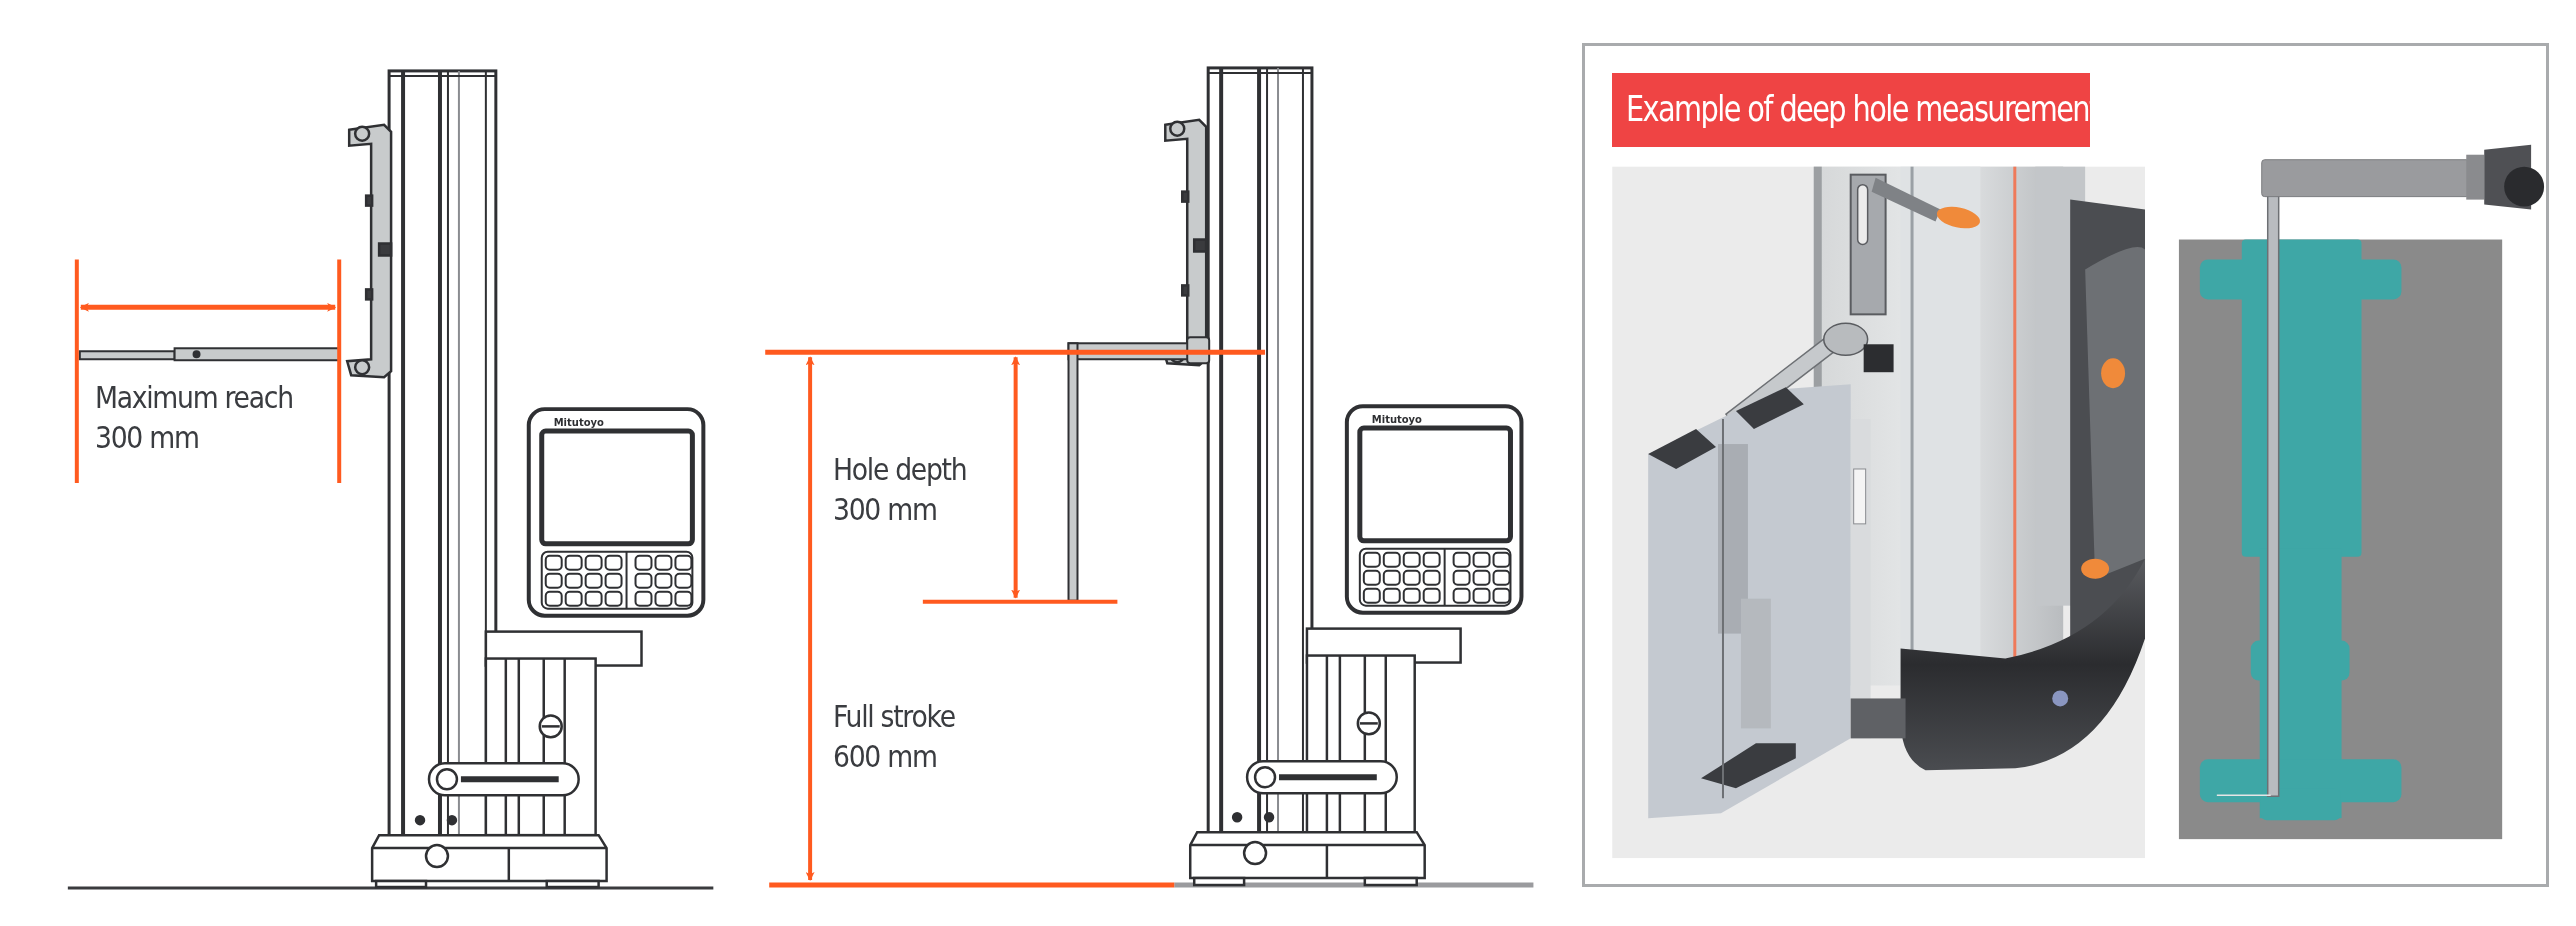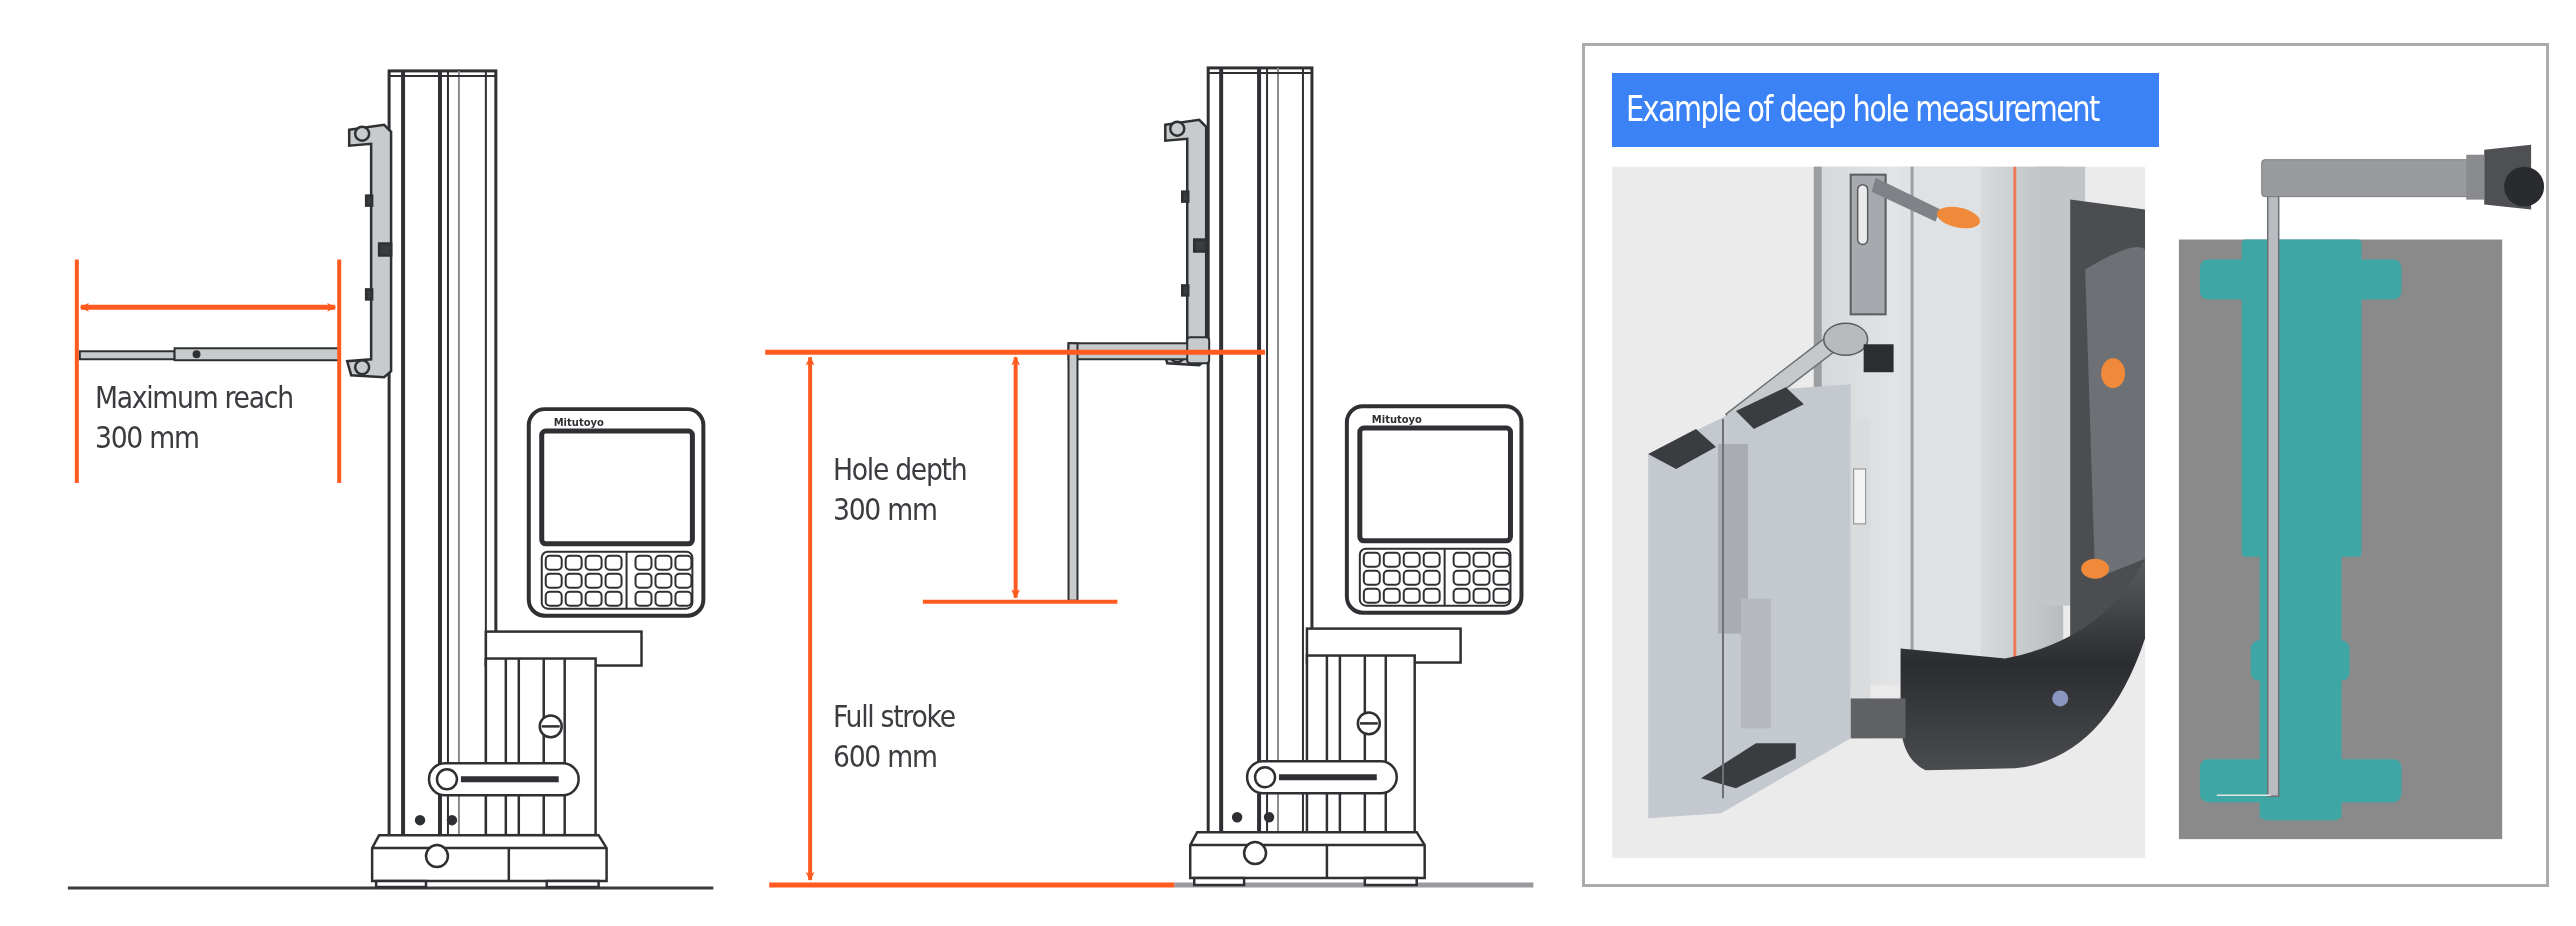--- a/index.html
+++ b/index.html
@@ -1,21 +1,21 @@
 <!DOCTYPE html>
 <html><head>
 <meta charset="utf-8">
 <style>
   html, body { margin: 0; padding: 0; background: #ffffff; }
   body { width: 2576px; height: 927px; position: relative; overflow: hidden; font-family: "DejaVu Sans", "Liberation Sans", sans-serif; }
   svg { position: absolute; left: 0; top: 0; }
   .lbl { position: absolute; color: #3a3c40; font-family: "DejaVu Sans", sans-serif; font-size: 31px; line-height: 40px; letter-spacing: -1.5px; transform: scaleX(0.86); transform-origin: left top; white-space: nowrap; }
   .lbl span { display: block; }
   .panel { position: absolute; left: 1582px; top: 43px; width: 967px; height: 844px; border: 3px solid #a9abad; box-sizing: border-box; background: #ffffff; }
-  .title-box { position: absolute; left: 1612px; top: 73px; width: 547px; height: 74px; background: #3b82f6; }
+  .title-box { position: absolute; left: 1612px; top: 73px; width: 478px; height: 74px; background: #ef4444; }
   .title-text { position: absolute; left: 14px; top: 14px; color: #ffffff; font-family: "DejaVu Sans", sans-serif; font-size: 36px; line-height: 44px; letter-spacing: -2px; transform: scaleX(0.8); transform-origin: left top; white-space: nowrap; }
 </style>
 </head>
 <body>
 
 <svg width="2576" height="927" viewBox="0 0 2582 929" xmlns="http://www.w3.org/2000/svg">
   <defs>
     <marker id="ah" viewBox="0 0 20 20" refX="18" refY="10" markerWidth="9" markerHeight="9" orient="auto-start-reverse" markerUnits="userSpaceOnUse">
       <path d="M0,0 L20,10 L0,20 L5,10 Z" fill="#ff5a1f"></path>
     </marker>

